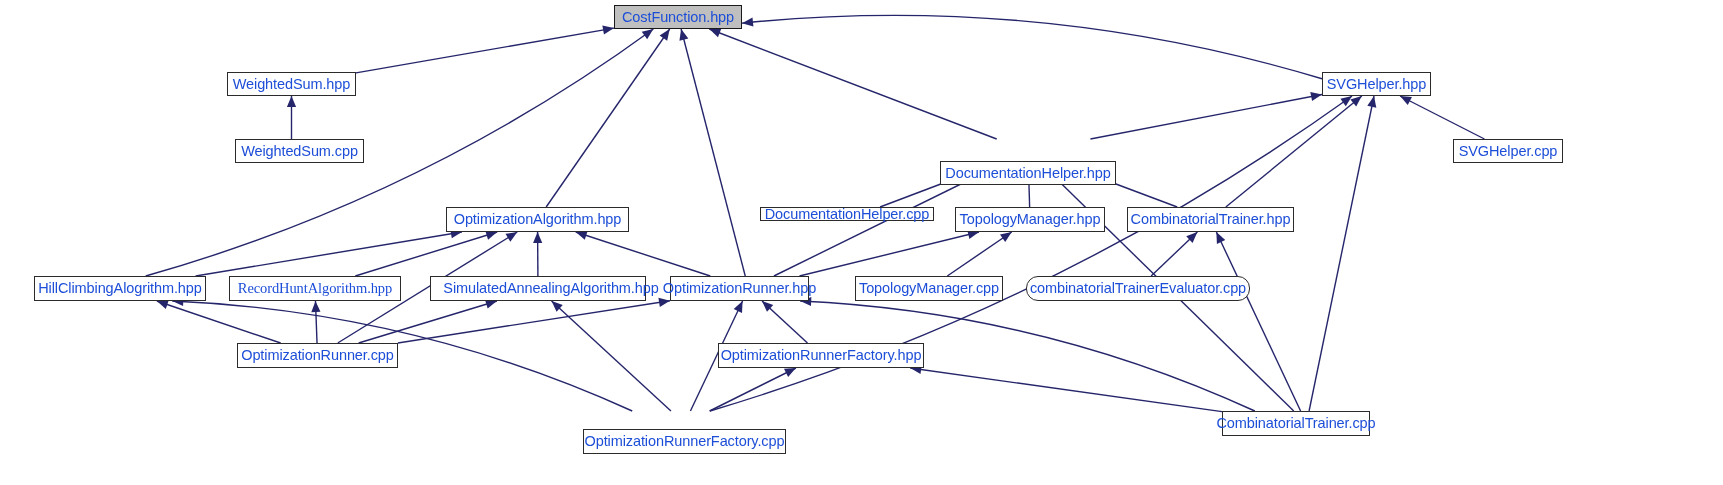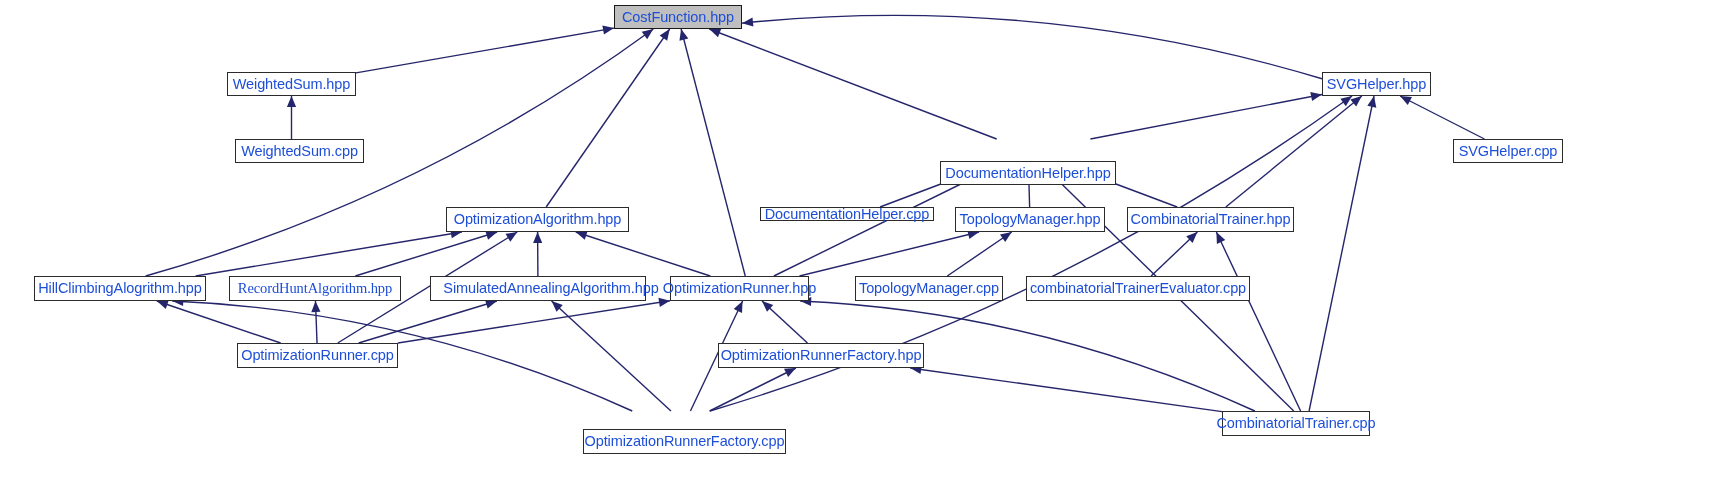--- a/index.html
+++ b/index.html
@@ -162,21 +162,21 @@
       </div>
       <div class="node" style="left: 430px; top: 276px; width: 216px; height: 25px; padding-left: 26px;">
         <span>SimulatedAnnealingAlgorithm.hpp</span>
       </div>
       <div class="node" style="left: 670px; top: 276px; width: 139px; height: 25px;">
         <span>OptimizationRunner.hpp</span>
       </div>
       <div class="node" style="left: 855px; top: 276px; width: 148px; height: 25px;">
         <span>TopologyManager.cpp</span>
       </div>
-      <div class="node" style="left: 1026px; top: 276px; width: 224px; height: 25px;">
+      <div class="node" style="left: 1026px; top: 276px; width: 224px; height: 25px; border-radius: 12px;">
         <span>combinatorialTrainerEvaluator.cpp</span>
       </div>
       <div class="node" style="left: 237px; top: 343px; width: 161px; height: 25px;">
         <span>OptimizationRunner.cpp</span>
       </div>
       <div class="node" style="left: 718px; top: 343px; width: 206px; height: 25px;">
         <span>OptimizationRunnerFactory.hpp</span>
       </div>
       <div class="node" style="left: 583px; top: 429px; width: 203px; height: 25px;">
         <span>OptimizationRunnerFactory.cpp</span>

